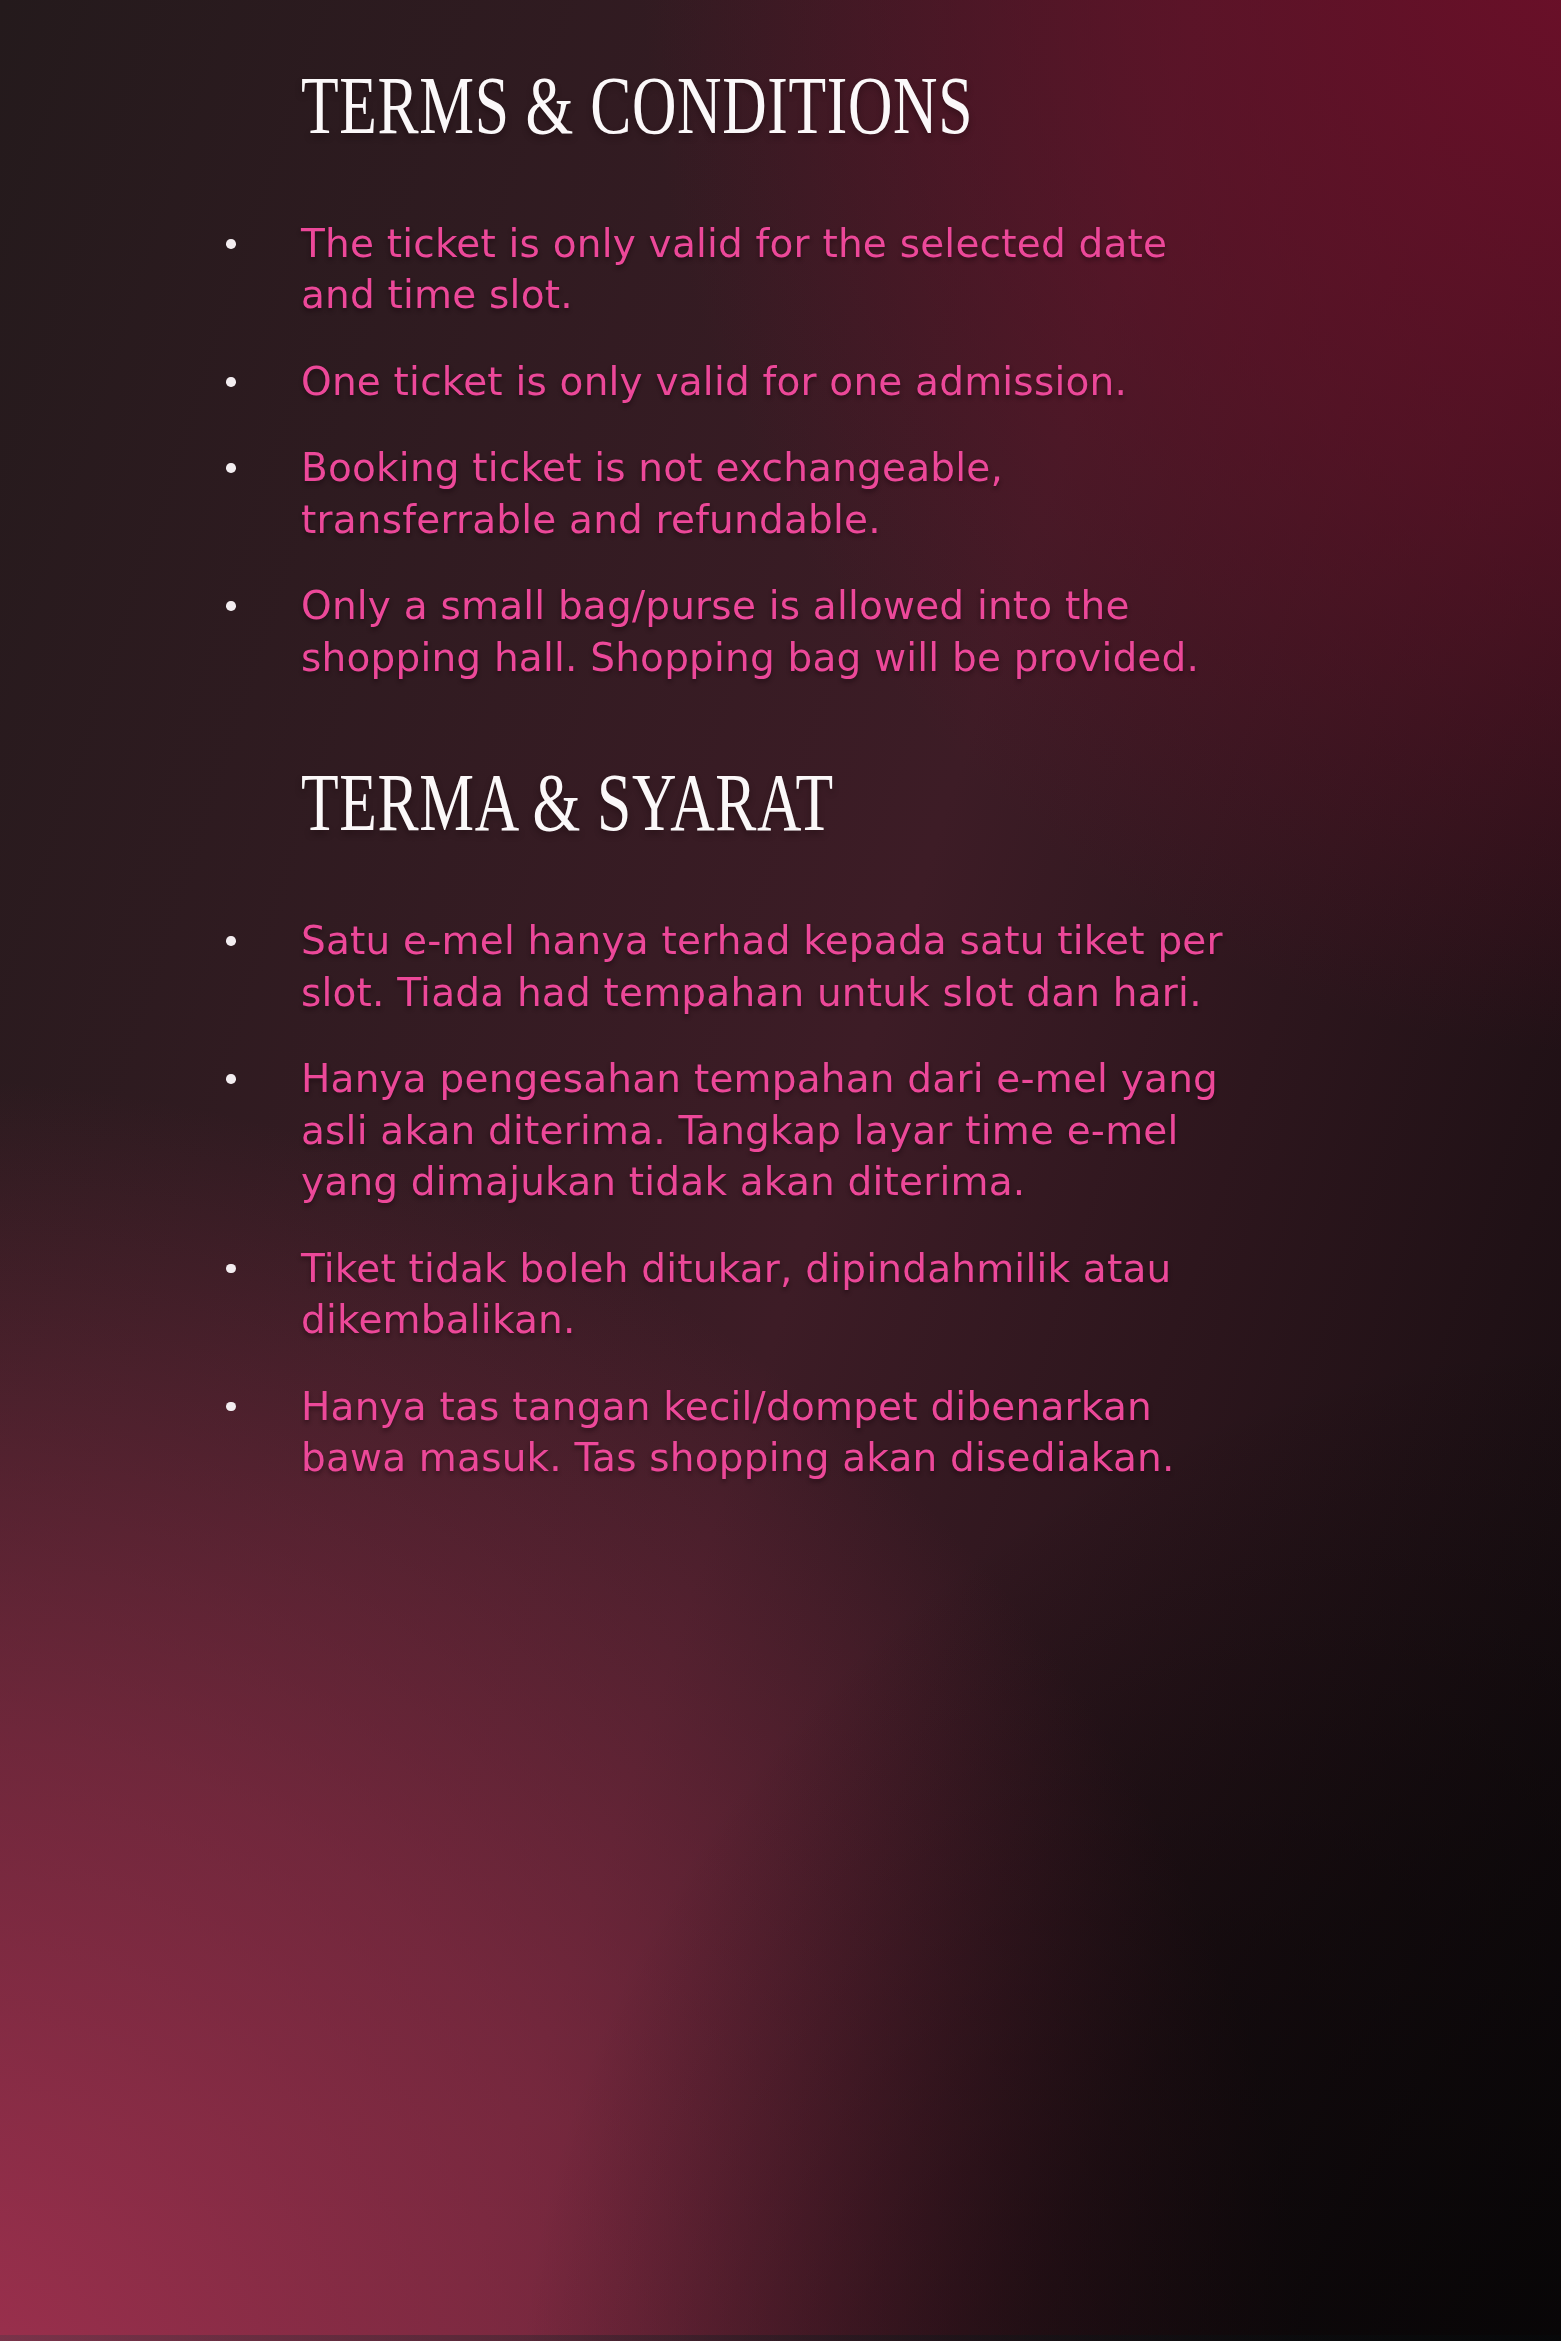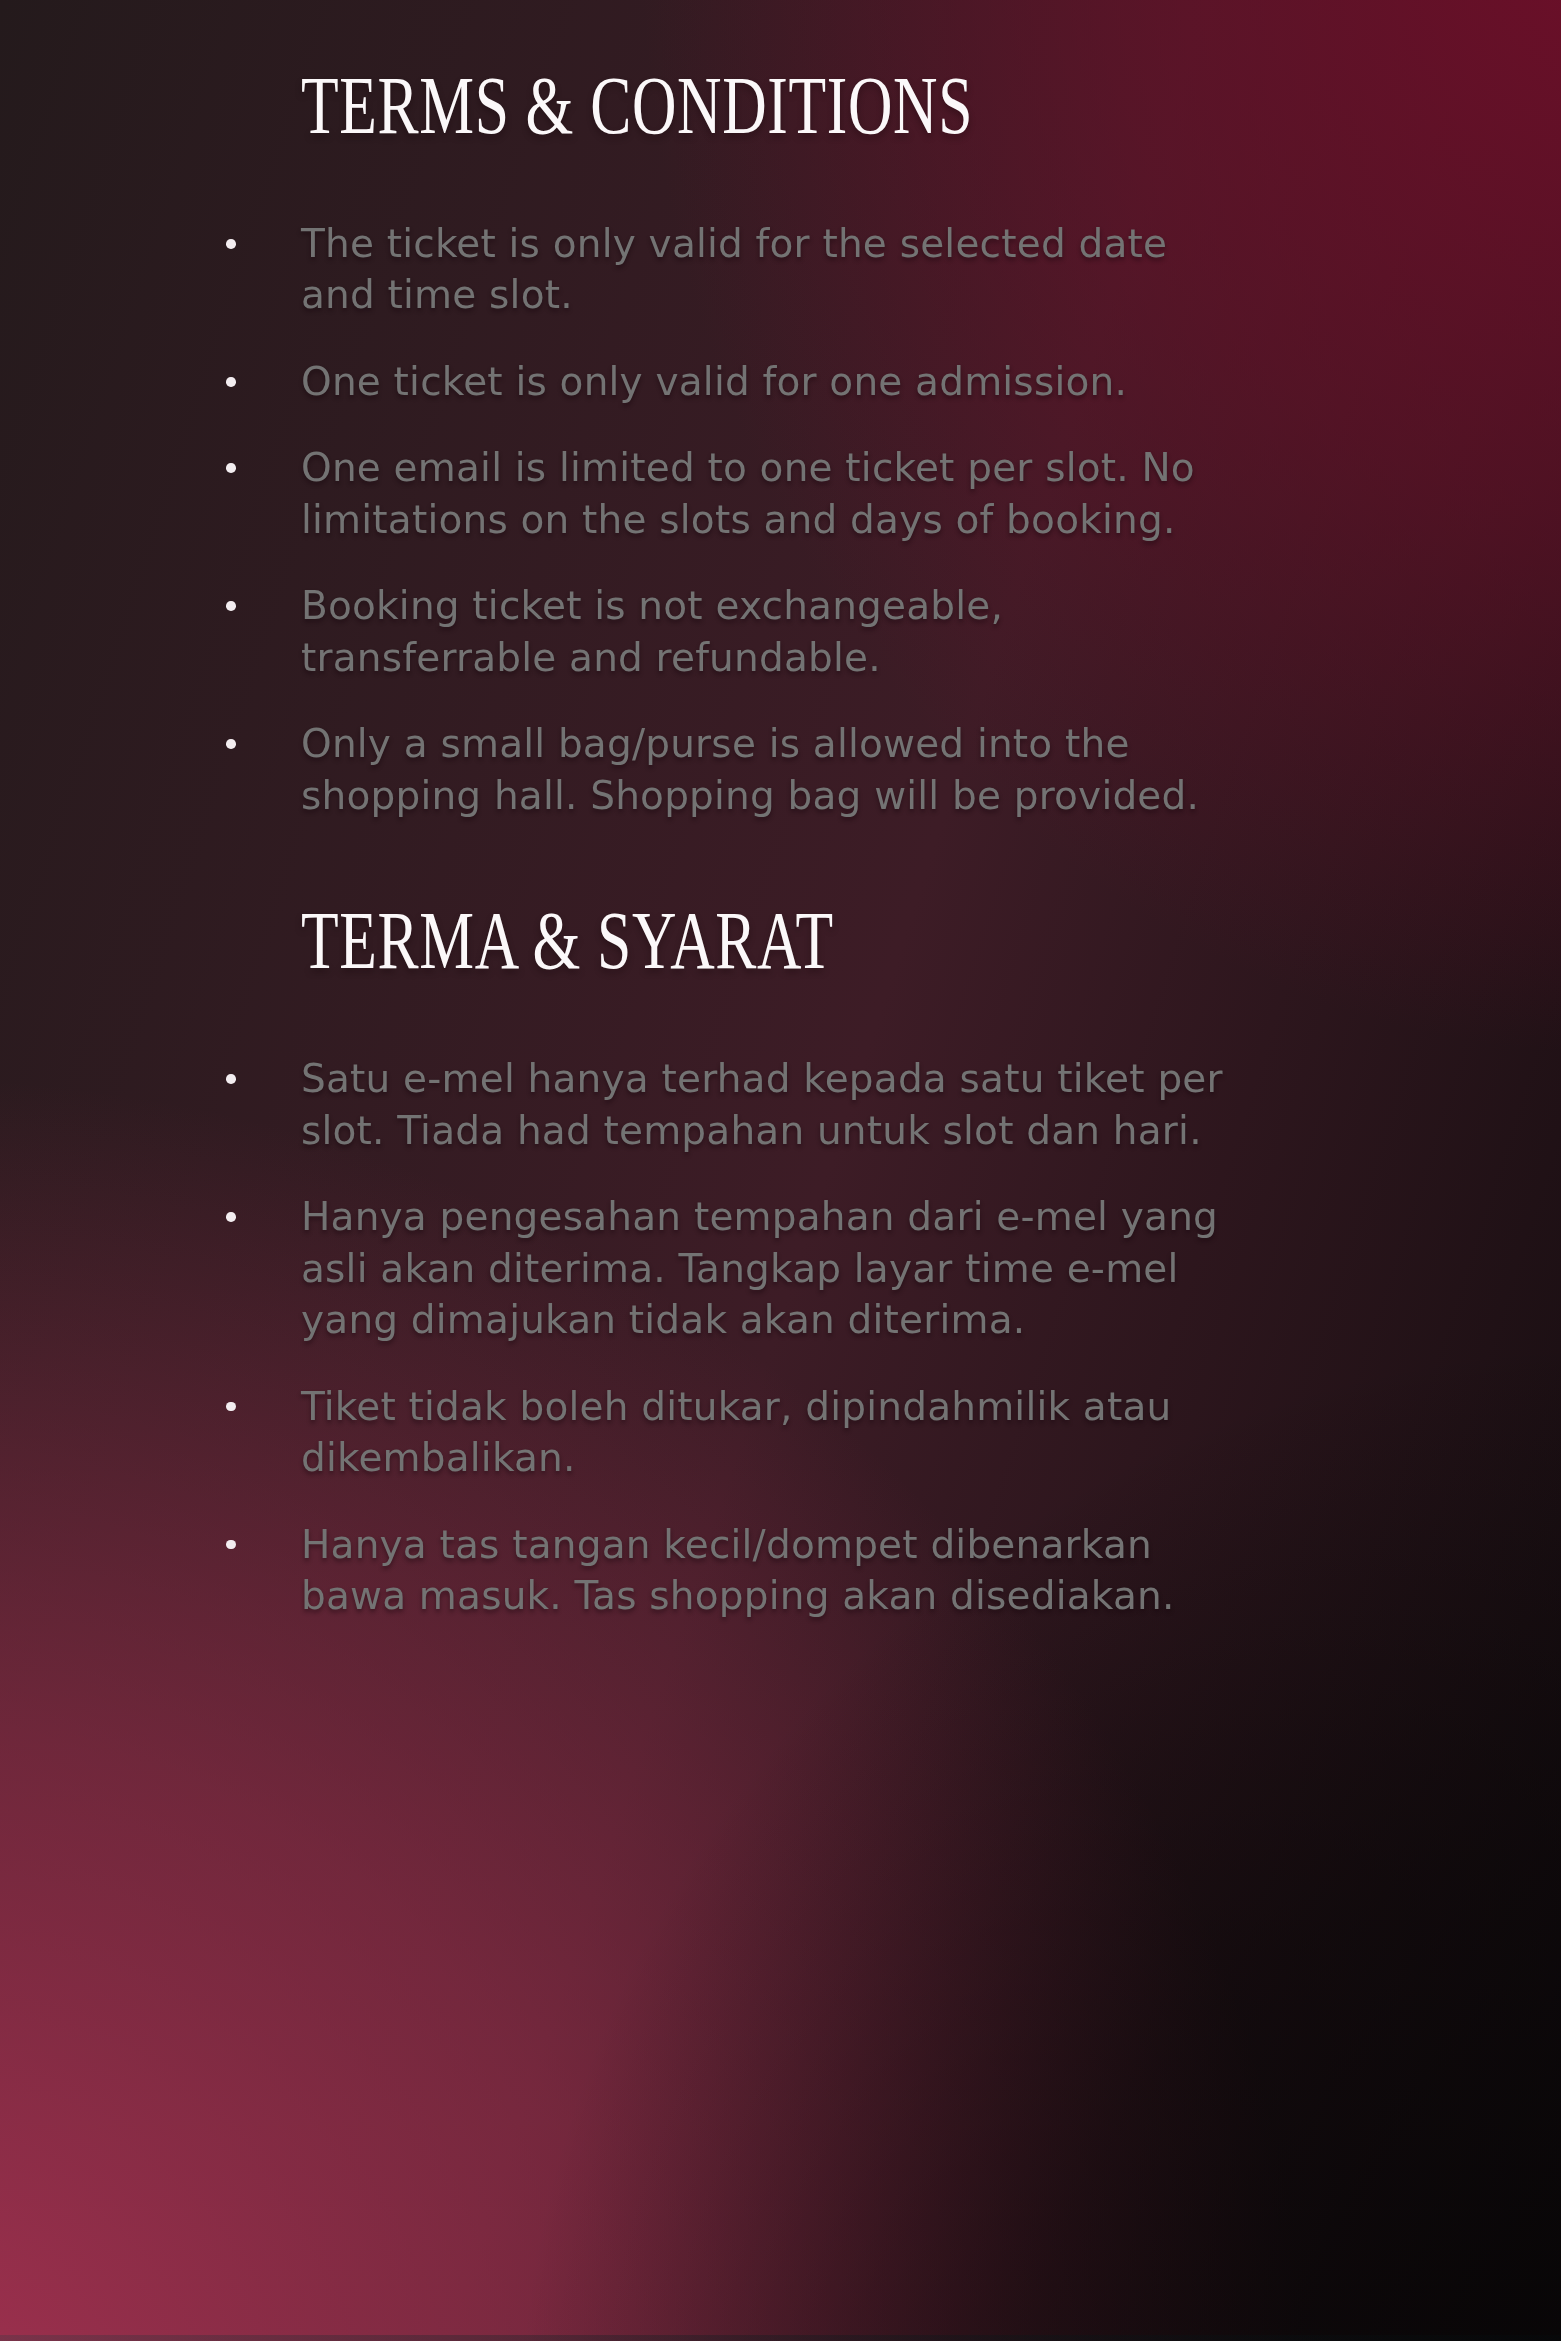--- a/index.html
+++ b/index.html
@@ -50,21 +50,21 @@
   }
   li.item {
     position: relative;
     margin: 0 0 35px 0;
   }
   .item-text {
     display: block;
     font-size: 39px;
     line-height: 1.32;
     letter-spacing: 0.2px;
-    color: #737373;
+    color: #ec4899;
     white-space: pre-line;
     text-shadow: 0 3.2px 4px rgba(20,5,10,0.45);
   }
   .dot {
     position: absolute;
     left: -75px;
     top: 21px;
     width: 9.6px;
     height: 9.6px;
     border-radius: 50%;
@@ -89,25 +89,20 @@
     <h1 class="heading">TERMS &amp; CONDITIONS</h1>
     <ul class="terms">
       <li class="item">
         <span class="dot"></span>
         <span class="item-text">The ticket is only valid for the selected date
 and time slot.</span>
       </li>
       <li class="item">
         <span class="dot"></span>
         <span class="item-text">One ticket is only valid for one admission.</span>
-      </li>
-      <li class="item">
-        <span class="dot"></span>
-        <span class="item-text">One email is limited to one ticket per slot. No
-limitations on the slots and days of booking.</span>
       </li>
       <li class="item">
         <span class="dot"></span>
         <span class="item-text">Booking ticket is not exchangeable,
 transferrable and refundable.</span>
       </li>
       <li class="item">
         <span class="dot"></span>
         <span class="item-text">Only a small bag/purse is allowed into the
 shopping hall. Shopping bag will be provided.</span>

